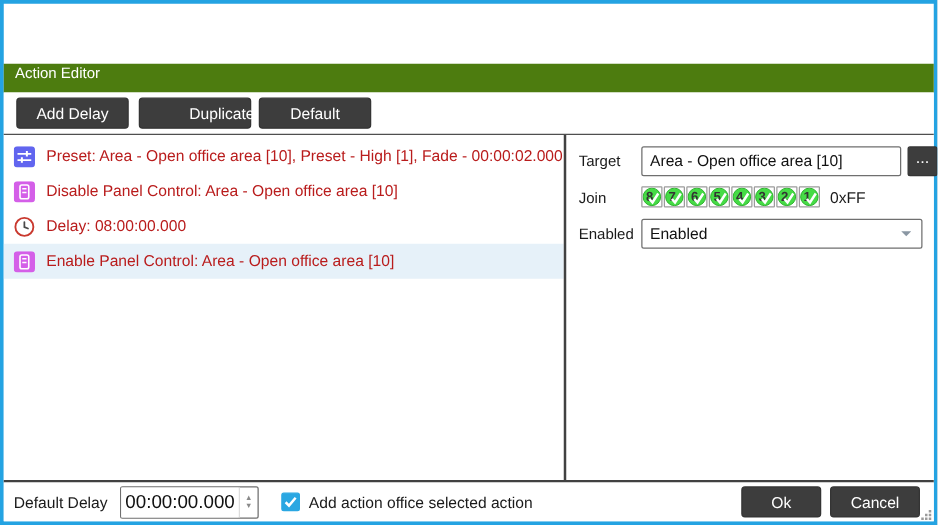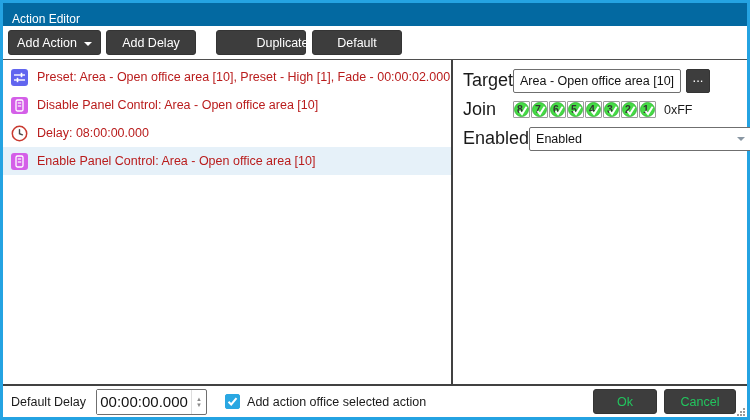--- a/index.html
+++ b/index.html
@@ -10,42 +10,43 @@
     position: relative;
     width: 750px; height: 420px;
     border: 3px solid #24a3e2;
     background: #fff;
     display: flex; flex-direction: column;
   }
 
   
   .titlebar {
     flex: 0 0 23px;
-    background: #0369a1; color: #fff;
+    background: #4d7c0f; color: #fff;
     font-size: 12px;
-    display: flex; align-items: flex-end;
+    display: flex; align-items: flex-start;
     padding-left: 9px;
+    margin-top: 48px;
   }
 
   
   .toolbar {
     flex: 0 0 33px;
     display: flex; align-items: center;
     padding-left: 5px; background: #fff;
   }
   .tbtn {
     height: 25px; background: #3d3d3d; color: #fff;
     border: 1px solid #343434; border-radius: 3px;
     font-family: inherit; font-size: 12.5px;
     display: flex; align-items: center; justify-content: center;
     cursor: default;
   }
   .tbtn.w-addaction { width: 93px; }
   .tbtn.w-adddelay { width: 90px; margin-left: 5px; }
-  .tbtn.w-duplicate { width: 90px; margin-left: 20px; padding-left: 43px; }
+  .tbtn.w-duplicate { width: 90px; margin-left: 8px; padding-left: 43px; }
   .tbtn.w-delete { width: 90px; margin-left: 6px; }
   .caret {
     width: 0; height: 0; margin-left: 7px; margin-top: 2px;
     border-left: 4px solid transparent; border-right: 4px solid transparent;
     border-top: 4px solid #fff;
   }
 
   
   .content {
     flex: 1 1 auto; min-height: 0;
@@ -60,23 +61,23 @@
   .item {
     height: 28px; display: flex; align-items: center;
     padding-left: 8px; font-size: 12.5px; color: #b91c1c;
   }
   .item.selected { background: #e6f1f9; }
   .item .licon { width: 17px; height: 17px; margin-right: 9px; flex: 0 0 auto; }
 
   
   .props { flex: 1 1 auto; padding: 8px 8px 0 10px; }
   .prow { display: flex; align-items: center; height: 25px; margin-bottom: 4px; }
-  .plabel { flex: 0 0 50px; font-size: 18px; color: #1a1a1a; }
+  .plabel { flex: 0 0 50px; font-size: 12px; color: #1a1a1a; }
   .pinput {
-    width: 168px; height: 24px;
+    width: 208px; height: 24px;
     border: 1px solid #6f6f6f; border-radius: 2px;
     font-family: inherit; font-size: 12.5px; padding: 0 6px; color: #111;
   }
   .browse {
     width: 24px; height: 24px; margin-left: 5px;
     background: #3d3d3d; color: #fff; border: 1px solid #343434; border-radius: 2px;
     font-size: 13px; line-height: 6px; padding-bottom: 6px;
   }
   .joins { display: flex; gap: 1px; }
   .join {
@@ -123,21 +124,21 @@
     width: 15px; height: 15px; margin-left: 18px; margin-right: 7px;
     border: 1px solid #2aa7e2; border-radius: 2px; background: #fff;
     display: flex; align-items: center; justify-content: center;
   }
   .checkbox svg { display: none; }
   .checkbox.checked { background: #2aa7e2; }
   .checkbox.checked svg { display: block; }
   .okbtn { width: 64px; margin-left: auto; }
   .cancelbtn { width: 72px; margin-left: 7px; margin-right: 3px; }
   .fbtn {
-    height: 25px; background: #3d3d3d; color: #22c55e;
+    height: 25px; background: #3d3d3d; color: #ffffff;
     border: 1px solid #343434; border-radius: 3px;
     font-family: inherit; font-size: 12.5px;
   }
   .grip { position: absolute; right: 2px; bottom: 1px; width: 9px; height: 9px; }
   .grip::before {
     content: ''; position: absolute; right: 0; bottom: 0;
     width: 2px; height: 2px; background: #9b9b9b;
     box-shadow: 0 -3px #9b9b9b, 0 -6px #9b9b9b,
                 -3px 0 #9b9b9b, -6px 0 #9b9b9b, -3px -3px #9b9b9b;
   }
@@ -145,24 +146,20 @@
 </head>
 <body>
 
 <div class="window">
 
   <div class="titlebar">
     <span>Action Editor</span>
   </div>
 
   <div class="toolbar">
-    <button class="tbtn w-addaction">
-      <span>Add Action</span>
-      <span class="caret"></span>
-    </button>
     <button class="tbtn w-adddelay">Add Delay</button>
     <button class="tbtn w-duplicate">Duplicate</button>
     <button class="tbtn w-delete">Default</button>
   </div>
 
   <div class="content">
 
     <div class="action-list">
 
       <div class="item">

